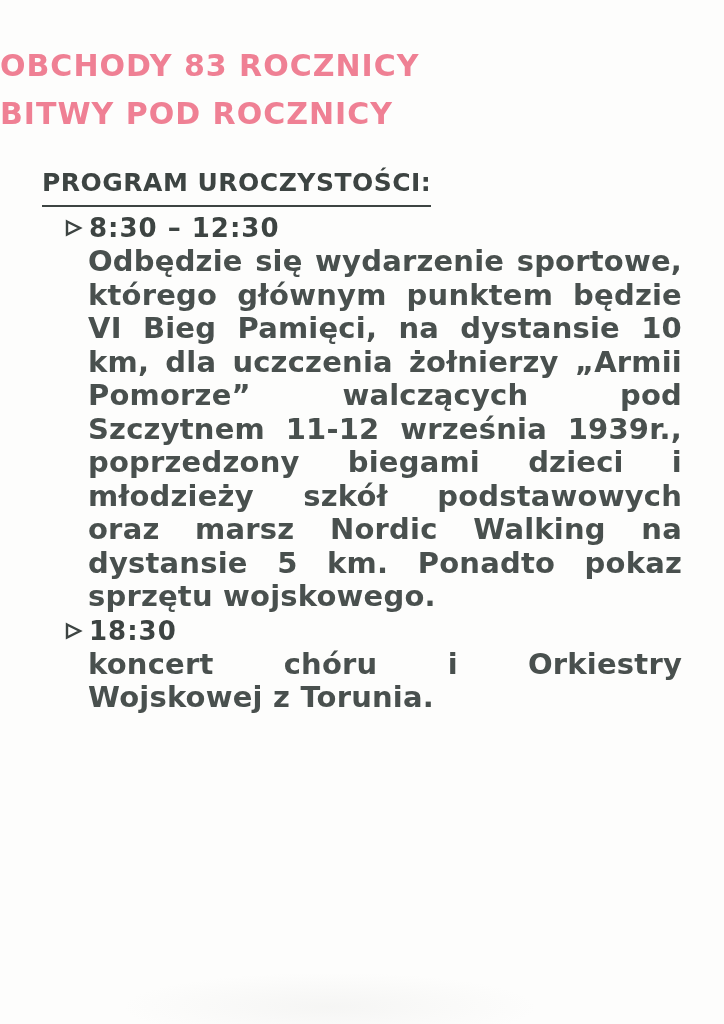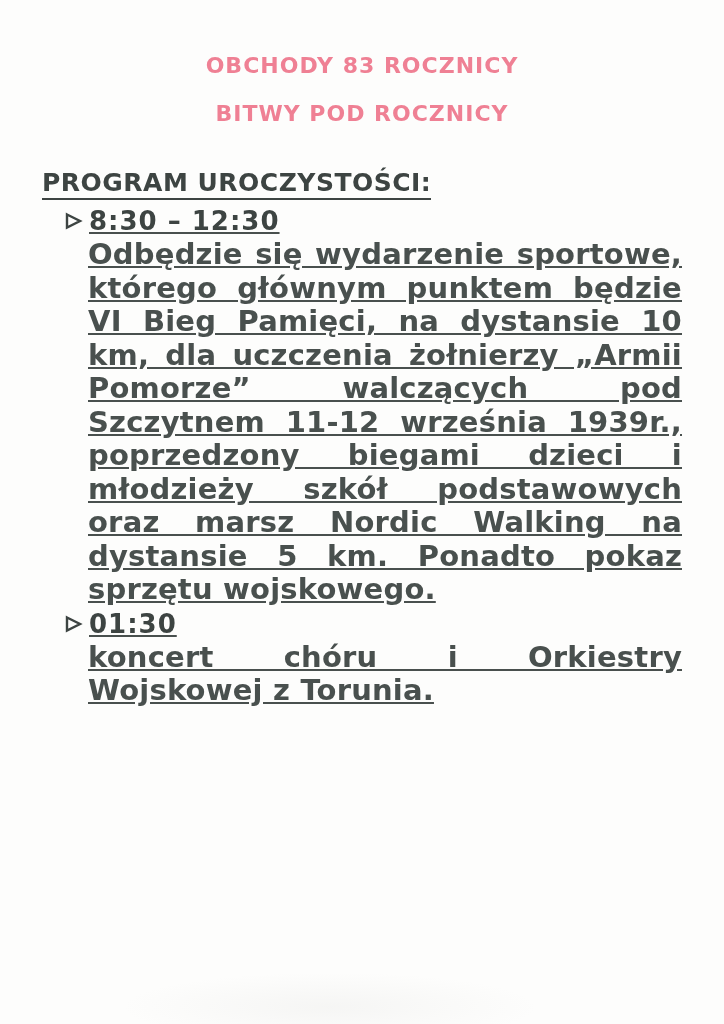--- a/index.html
+++ b/index.html
@@ -21,45 +21,43 @@
     background:var(--page-bg);
   }
   
   .scan-smudge{
     position:absolute;left:120px;top:930px;width:420px;height:70px;
     background:radial-gradient(ellipse at center,rgba(180,180,175,0.10),rgba(0,0,0,0) 70%);
     pointer-events:none;
   }
   .doc-title{
     margin-top:42px;
-    text-align:center;
     color:var(--title-pink);
     font-weight:bold;
-    font-size:22px;
+    font-size:30px;
     line-height:48px;
     letter-spacing:1px;
   }
   .content{
     margin:30px 44px 0 42px;
     color:var(--body-text);
   }
   .program-heading{
     display:inline-block;
     font-weight:bold;
     font-size:25px;
     letter-spacing:0.5px;
     color:var(--heading-text);
     border-bottom:2.5px solid var(--heading-text);
-    padding-bottom:1px;
+    padding-bottom:8px;
     margin-bottom:4px;
   }
   .event-list{
     list-style:none;
     margin-left:46px; 
-    text-decoration:underline;
   }
   .event-time-row{
     display:flex;
     align-items:center;
     gap:6px;
     margin-left:-24px; 
     height:34px;
   }
   .event-time{
     font-weight:bold;
@@ -109,21 +107,21 @@
       </li>
 
       <li class="event-item">
       </li>
 
       <li class="event-item">
         <div class="event-time-row">
           <svg class="arrow-icon" viewBox="0 0 19 20" aria-hidden="true">
             <polygon points="3,3.5 16,10 3,16.5" fill="none" stroke="#3d4442" stroke-width="2.4" stroke-linejoin="miter"></polygon>
           </svg>
-          <span class="event-time">01:30</span>
+          <span class="event-time">18:30</span>
         </div>
       </li>
 
       <li class="event-item">
         <p class="event-desc"><span>koncert chóru i Orkiestry Wojskowej  z Torunia.</span></p>
       </li>
 
     </ul>
   </div>
 

